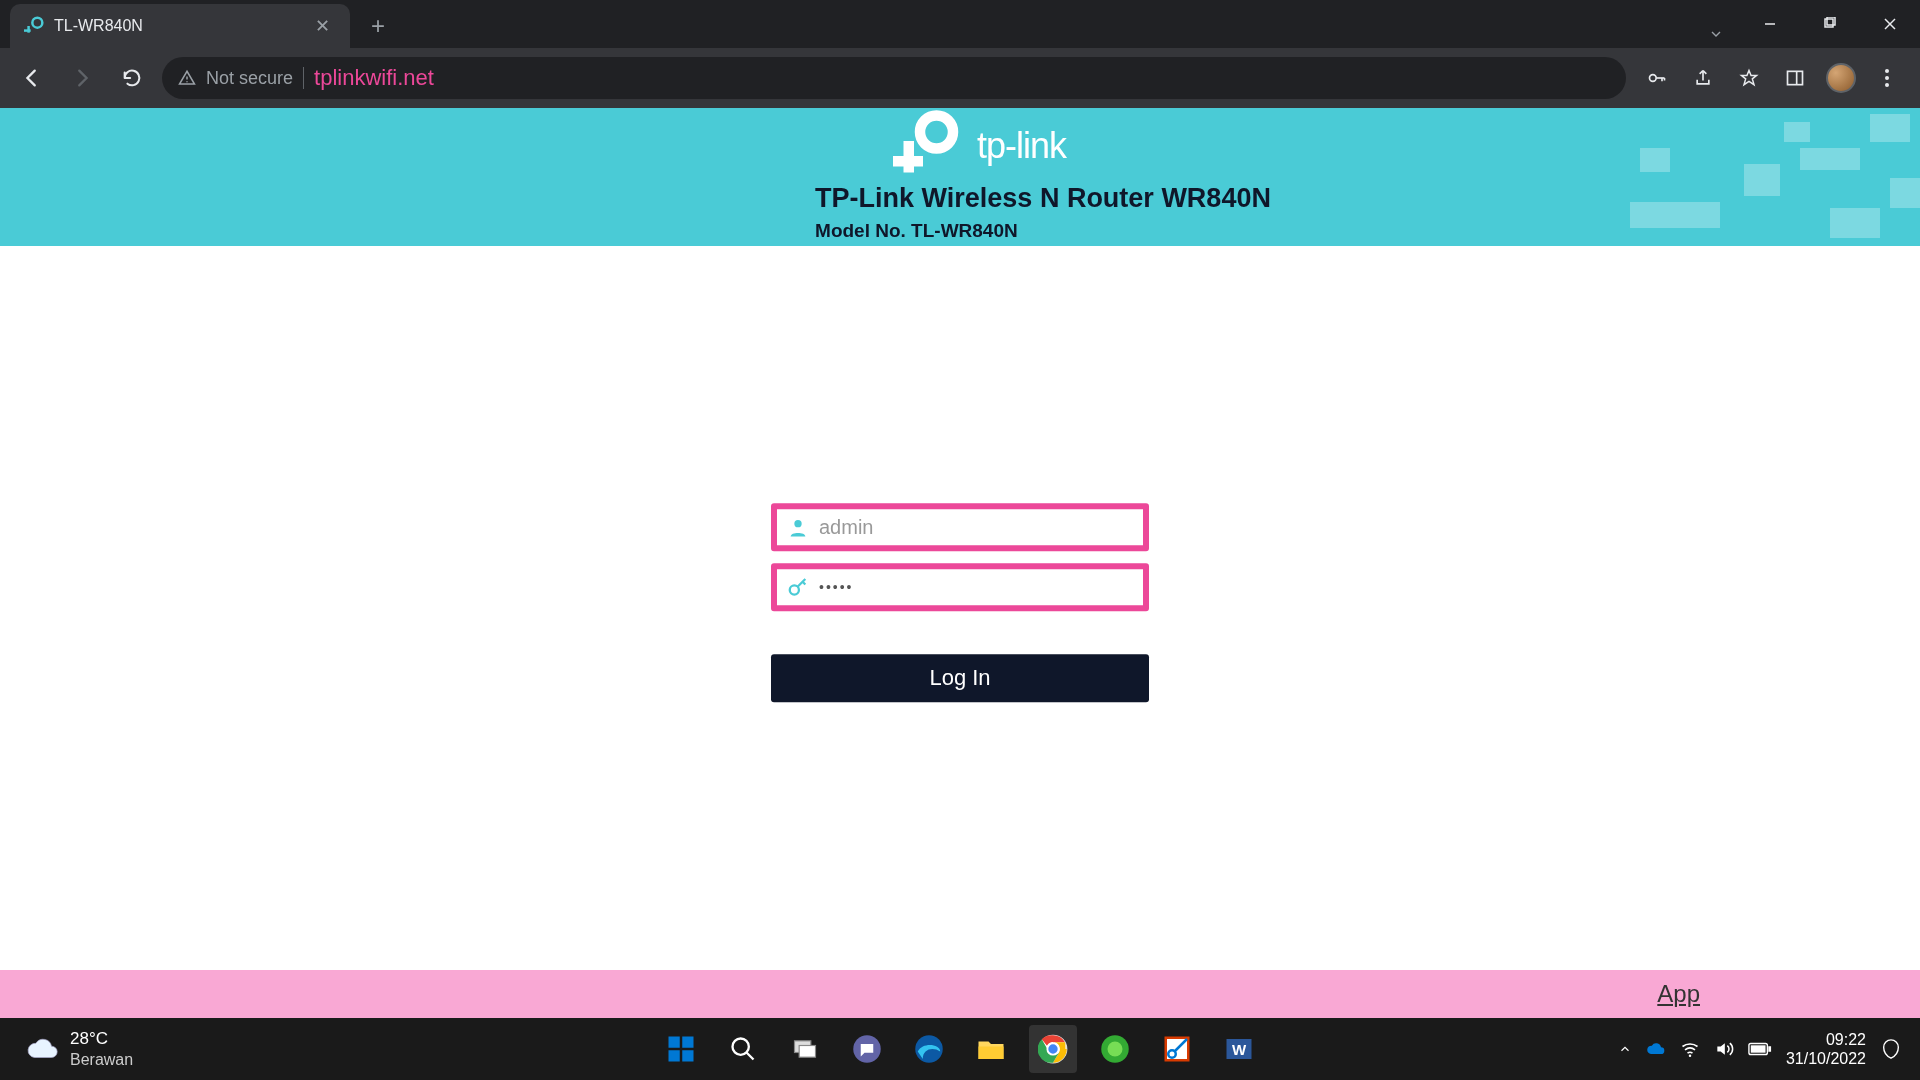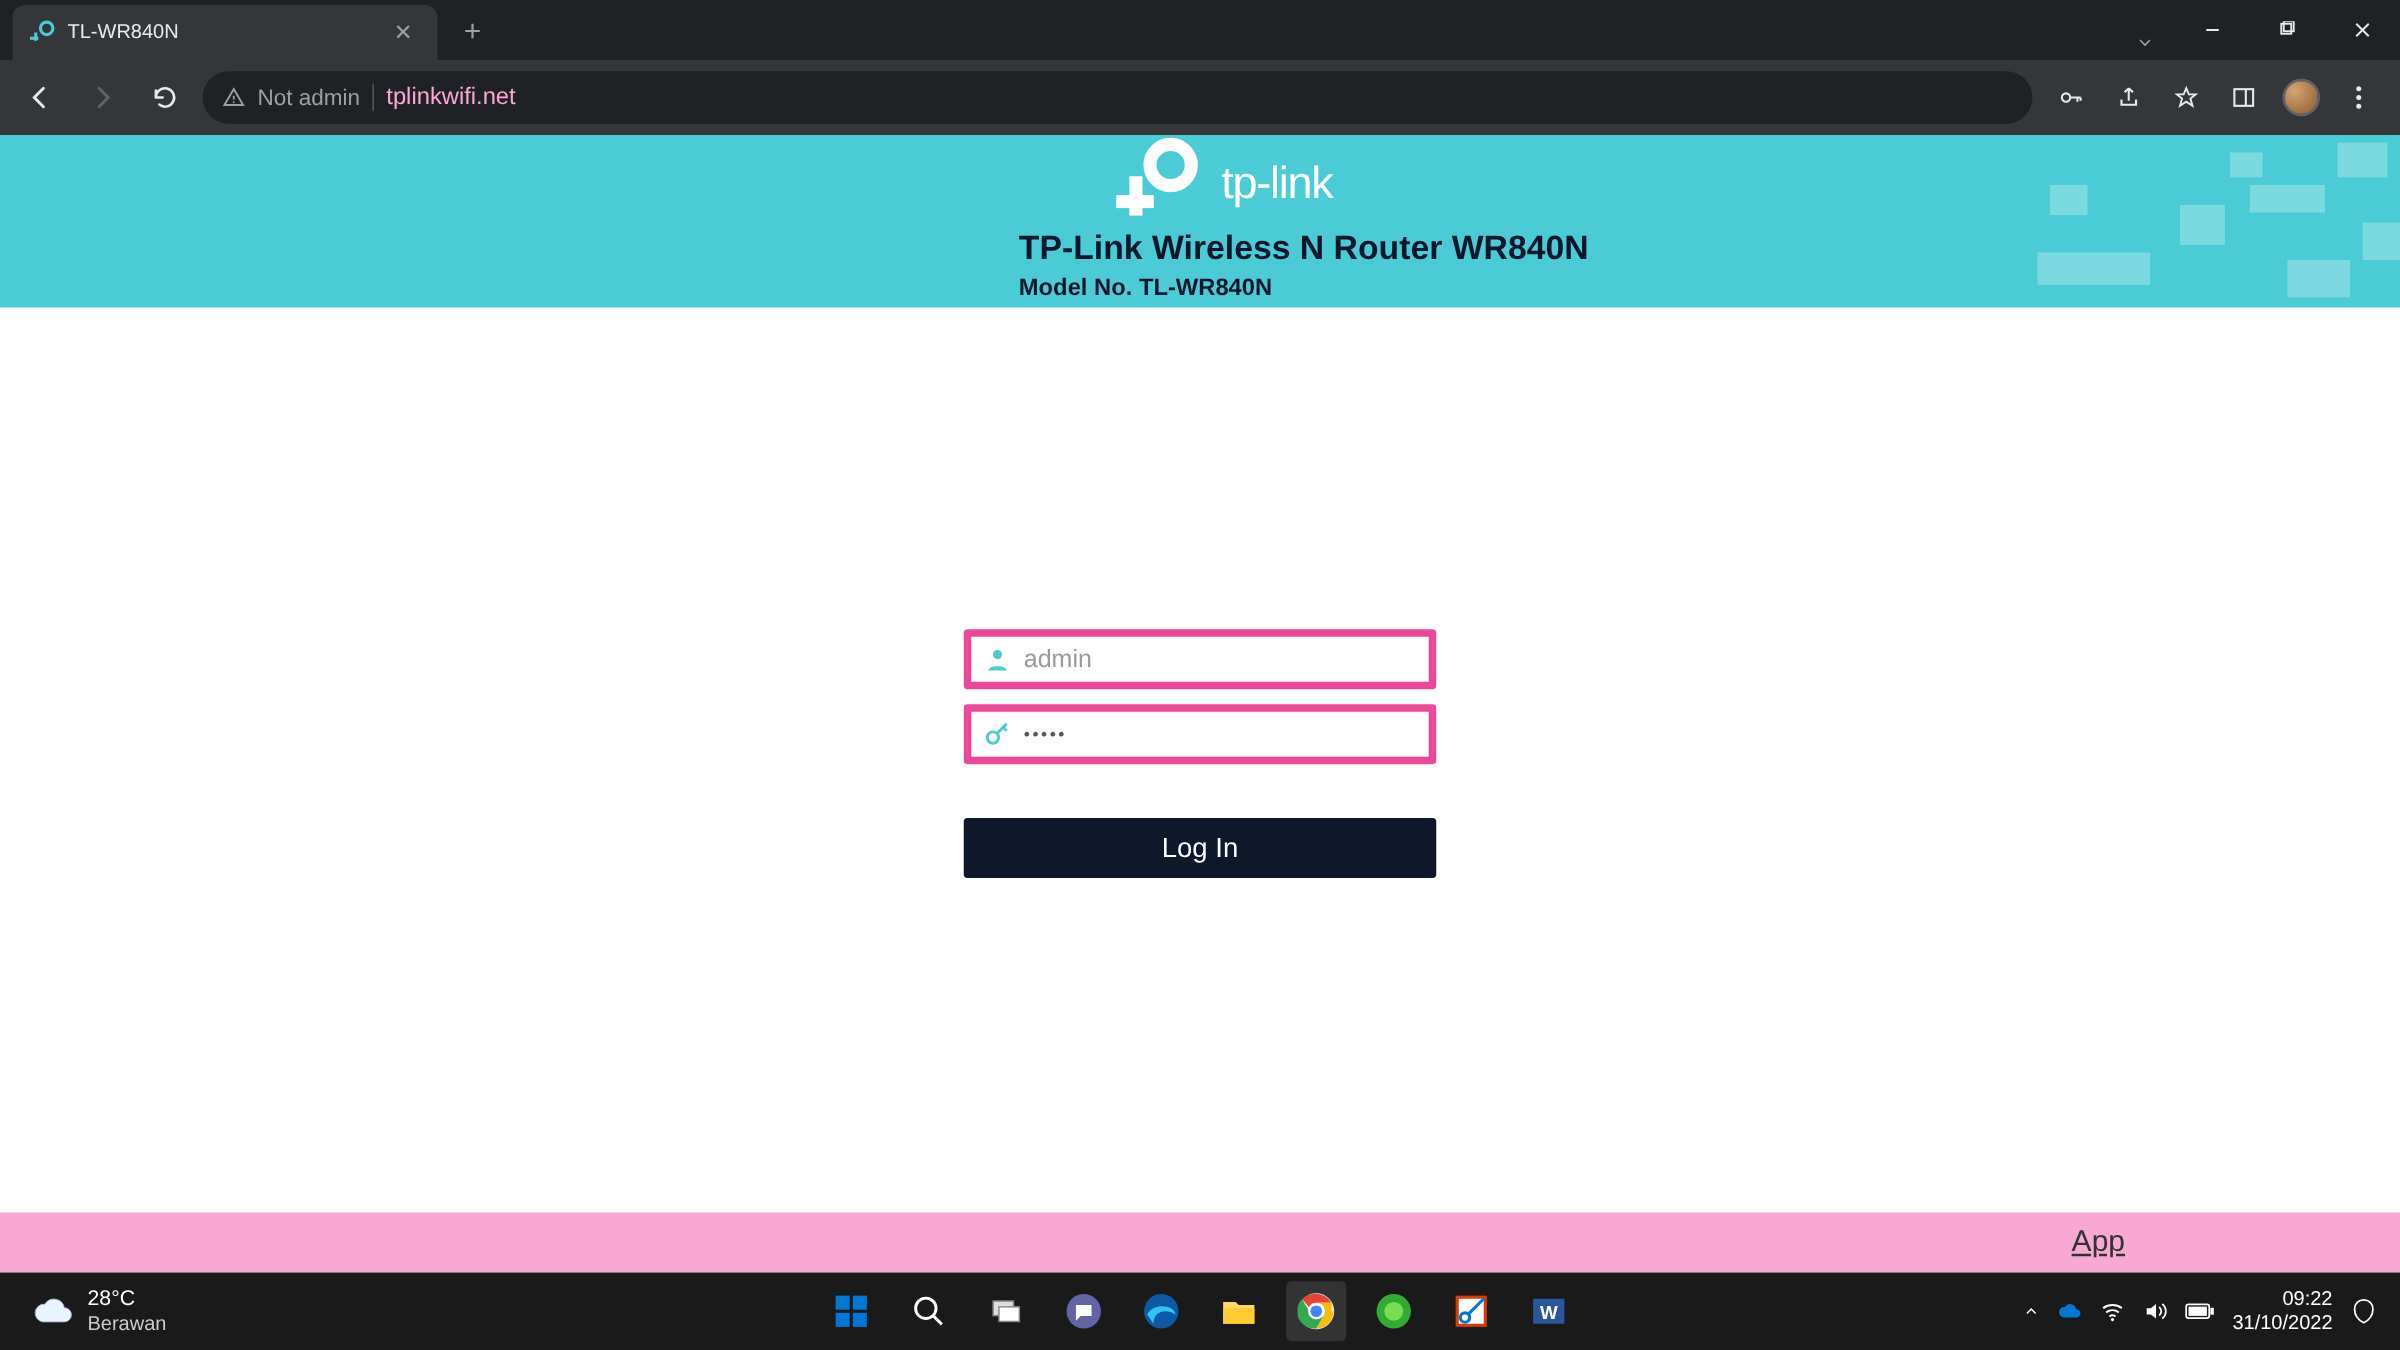--- a/index.html
+++ b/index.html
@@ -76,21 +76,21 @@
   display: flex;
   align-items: center;
   padding: 0 16px;
   gap: 10px;
   color: #e8eaed;
 }
 .omnibox .warn { color: #9aa0a6; display: flex; align-items: center; }
 .omnibox .warn svg { width: 18px; height: 18px; }
 .omnibox .secure-label { color: #9aa0a6; font-size: 18px; }
 .omnibox .sep { width: 1px; height: 22px; background: #5f6368; }
-.omnibox .url { font-size: 19px; color: #f9a8d4; }
+.omnibox .url { font-size: 22px; color: #ec4899; }
 .toolbar-right { display: flex; align-items: center; gap: 4px; }
 .tool-icon { width: 42px; height: 42px; display: flex; align-items: center; justify-content: center; color: #e8eaed; cursor: pointer; }
 .tool-icon svg { width: 20px; height: 20px; }
 .avatar { width: 30px; height: 30px; border-radius: 50%; background: radial-gradient(circle at 30% 30%, #d4a574, #8b5a2b); border: 2px solid #5f6368; }
 .menu-dots { display: flex; flex-direction: column; gap: 3px; }
 .menu-dots span { width: 4px; height: 4px; background: #e8eaed; border-radius: 50%; }
 
 
 .page {
   height: calc(1080px - 48px - 60px - 62px);
@@ -261,21 +261,21 @@
       </svg>
   </div>
   <div class="omnibox">
     <span class="warn">
       <svg viewBox="0 0 24 24">
           <path d="M12 3 L22 20 H2 Z" fill="none" stroke="#9aa0a6" stroke-width="2"></path>
           <line x1="12" y1="10" x2="12" y2="14" stroke="#9aa0a6" stroke-width="2"></line>
           <circle cx="12" cy="17" r="1" fill="#9aa0a6"></circle>
         </svg>
     </span>
-    <span class="secure-label">Not admin</span>
+    <span class="secure-label">Not secure</span>
     <span class="sep"></span>
     <span class="url">tplinkwifi.net</span>
   </div>
   <div class="toolbar-right">
     <div class="tool-icon">
       <svg viewBox="0 0 24 24">
           <circle cx="7" cy="12" r="4" fill="none" stroke="#e8eaed" stroke-width="2"></circle>
           <line x1="11" y1="12" x2="21" y2="12" stroke="#e8eaed" stroke-width="2"></line>
           <line x1="18" y1="12" x2="18" y2="16" stroke="#e8eaed" stroke-width="2"></line>
           <line x1="21" y1="12" x2="21" y2="15" stroke="#e8eaed" stroke-width="2"></line>

